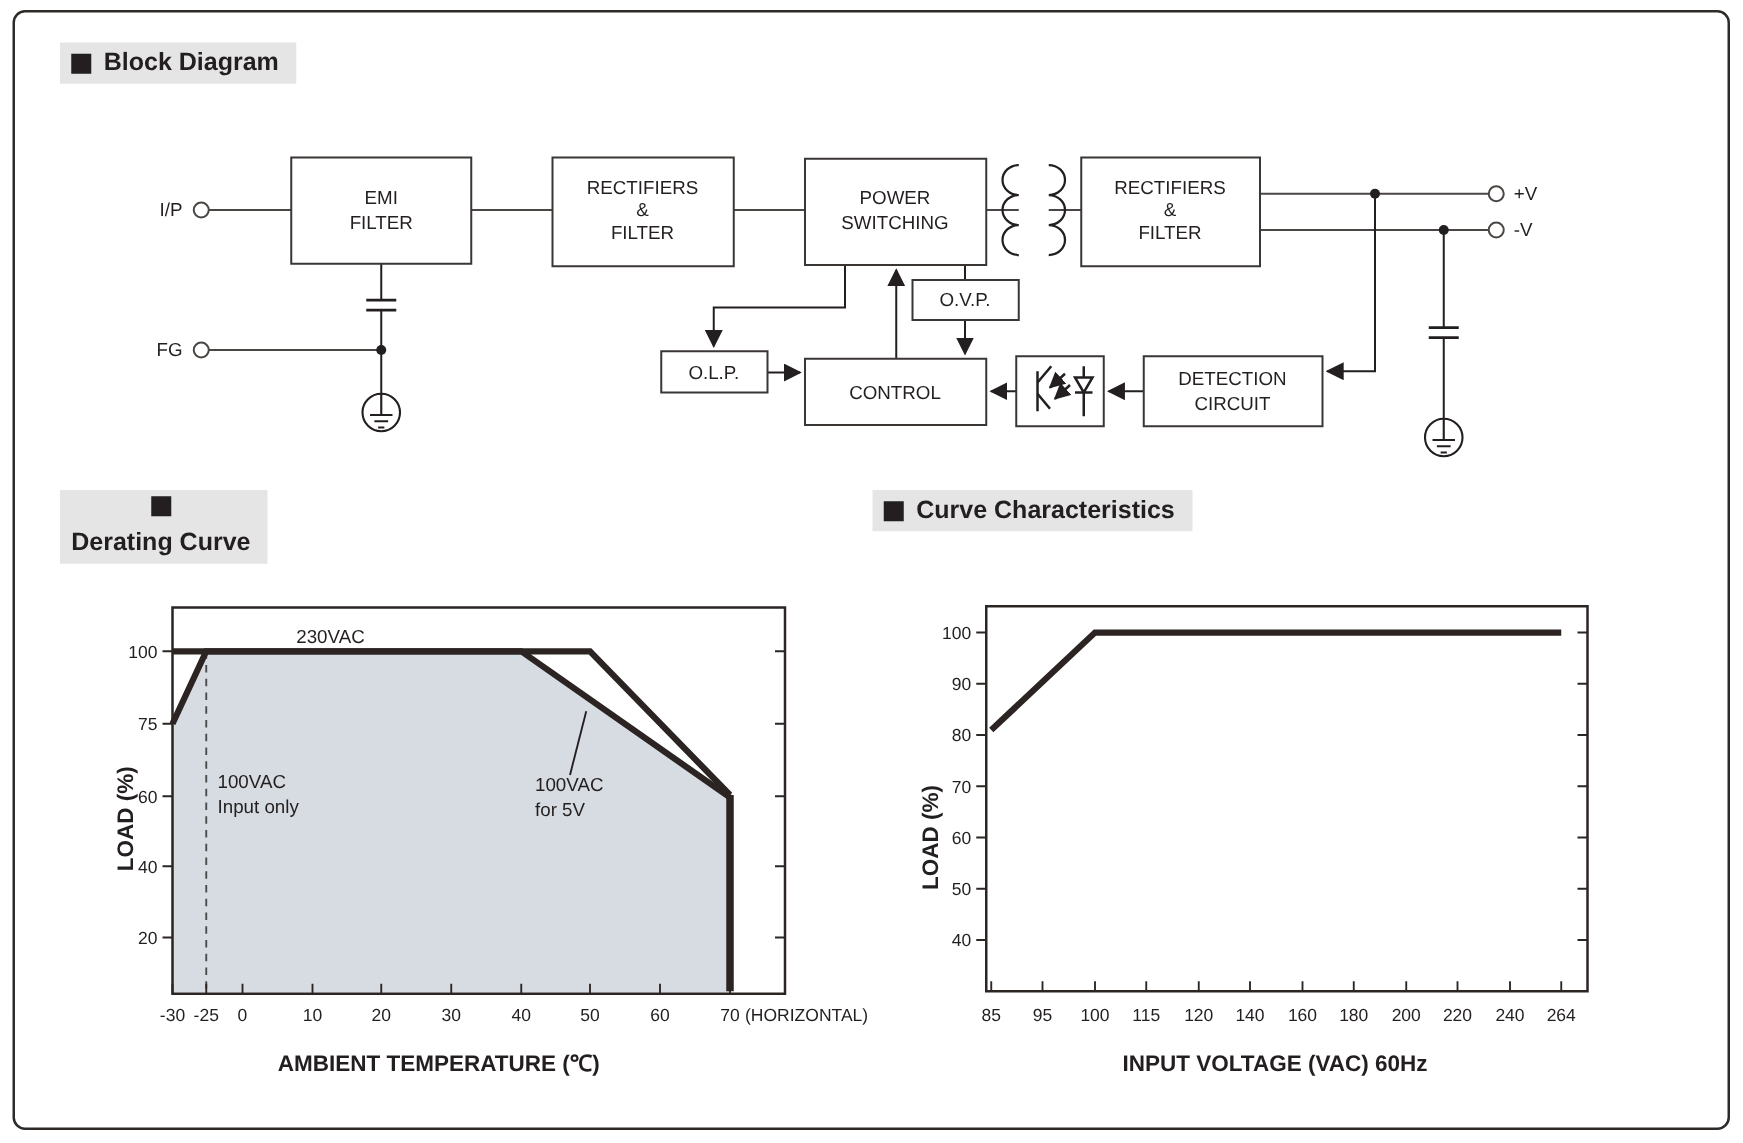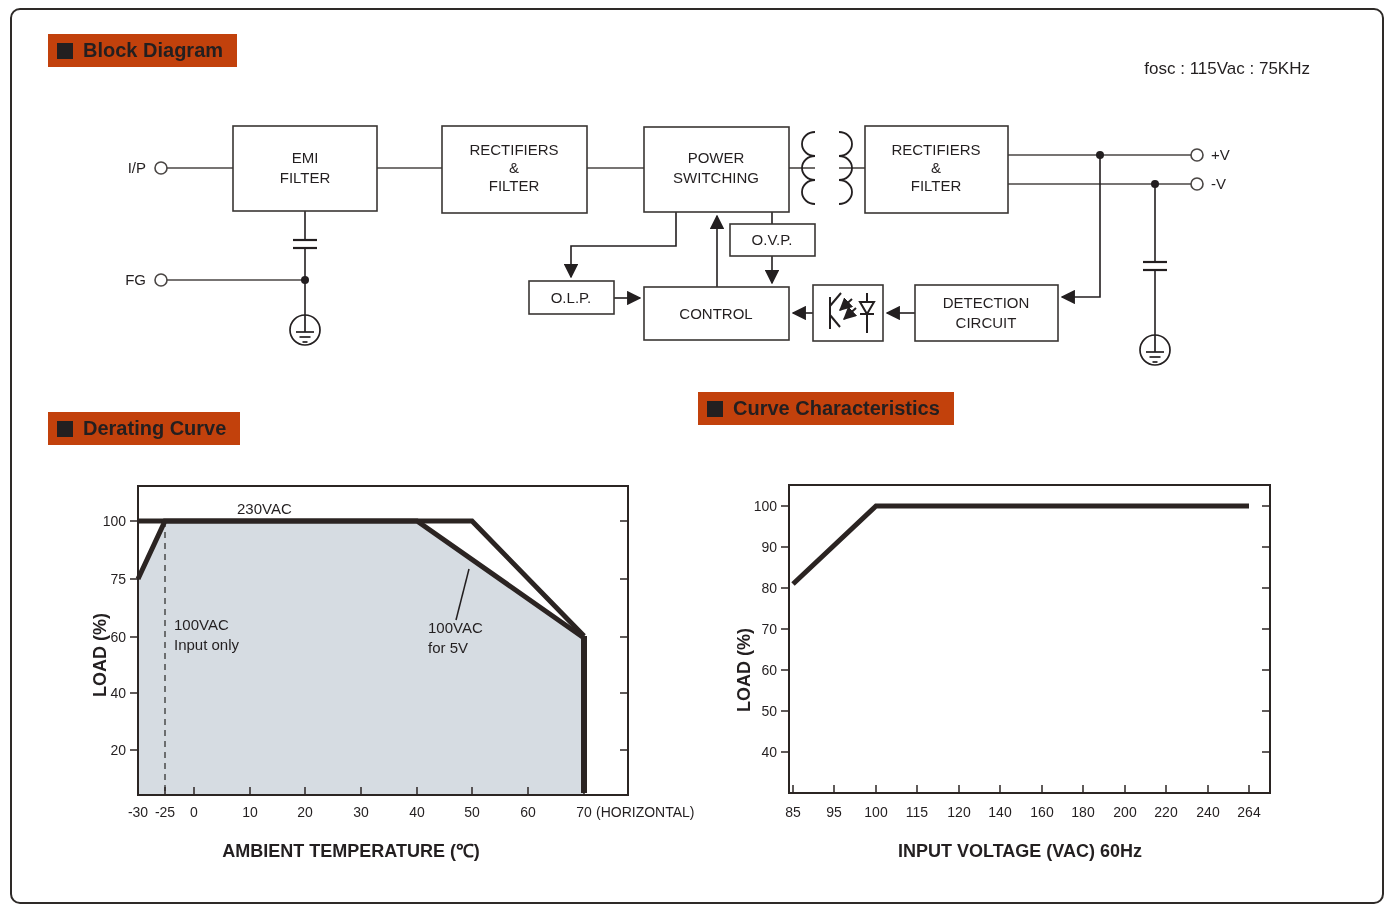--- a/index.html
+++ b/index.html
@@ -1,18 +1,18 @@
 <!DOCTYPE html>
 <html><head>
 <meta charset="utf-8">
 <style>
   html,body{margin:0;padding:0;background:#ffffff;}
   body{width:1394px;height:914px;position:relative;font-family:"Liberation Sans",sans-serif;color:#231f20;overflow:hidden;}
   .page-frame{position:absolute;left:10px;top:8px;width:1370px;height:892px;border:2px solid #2e2a28;border-radius:10px;}
-  .sec-header{position:absolute;display:inline-flex;align-items:center;gap:10px;background:#c2410c;padding:5px 14px 5px 9px;}
+  .sec-header{position:absolute;display:inline-flex;align-items:center;gap:10px;background:#e5e5e5;padding:5px 14px 5px 9px;}
   .sec-header .sq{width:16px;height:16px;background:#231f20;flex:0 0 auto;}
   .sec-header .txt{font-size:20px;font-weight:700;white-space:nowrap;}
   .fosc-note{position:absolute;left:1080px;top:57px;width:230px;text-align:right;font-size:17px;line-height:1.45;}
   svg{position:absolute;}
   svg text{fill:#231f20;font-family:"Liberation Sans",sans-serif;}
   .blk-label{font-size:15px;}
   .blk-rect{fill:#ffffff;stroke:#3a3634;stroke-width:1.6;}
   .wire{stroke:#4a4644;stroke-width:1.6;fill:none;}
   .wire-dark{stroke:#231f20;stroke-width:1.6;fill:none;}
   .tick{stroke:#2b2523;stroke-width:1.5;}
@@ -23,31 +23,30 @@
 </style>
 </head>
 <body>
 
 <div class="page-frame"></div>
 
 <div class="sec-header" style="left:48px;top:34px;">
   <div class="sq"></div>
   <div class="txt">Block Diagram</div>
 </div>
-<div class="sec-header" style="left:48px;top:412px;">
+<div class="sec-header" style="left:48px;top:392px;flex-direction:column;">
   <div class="sq"></div>
   <div class="txt">Derating Curve</div>
 </div>
 <div class="sec-header" style="left:698px;top:392px;">
   <div class="sq"></div>
   <div class="txt">Curve Characteristics</div>
 </div>
 
 <div class="fosc-note">
-  <div>fosc : 115Vac : 75KHz</div>
 </div>
 
 <svg style="left:70px;top:112px;" width="1250" height="265" viewBox="0 0 1250 265">
   <defs>
     <marker id="arr" viewBox="0 0 10 10" refX="9" refY="5" markerWidth="9" markerHeight="9" orient="auto-start-reverse">
       <path d="M0,0 L10,5 L0,10 z" fill="#231f20"></path>
     </marker>
     <marker id="arrs" viewBox="0 0 10 10" refX="9" refY="5" markerWidth="6.5" markerHeight="6.5" orient="auto-start-reverse">
       <path d="M0,0 L10,5 L0,10 z" fill="#231f20"></path>
     </marker>

